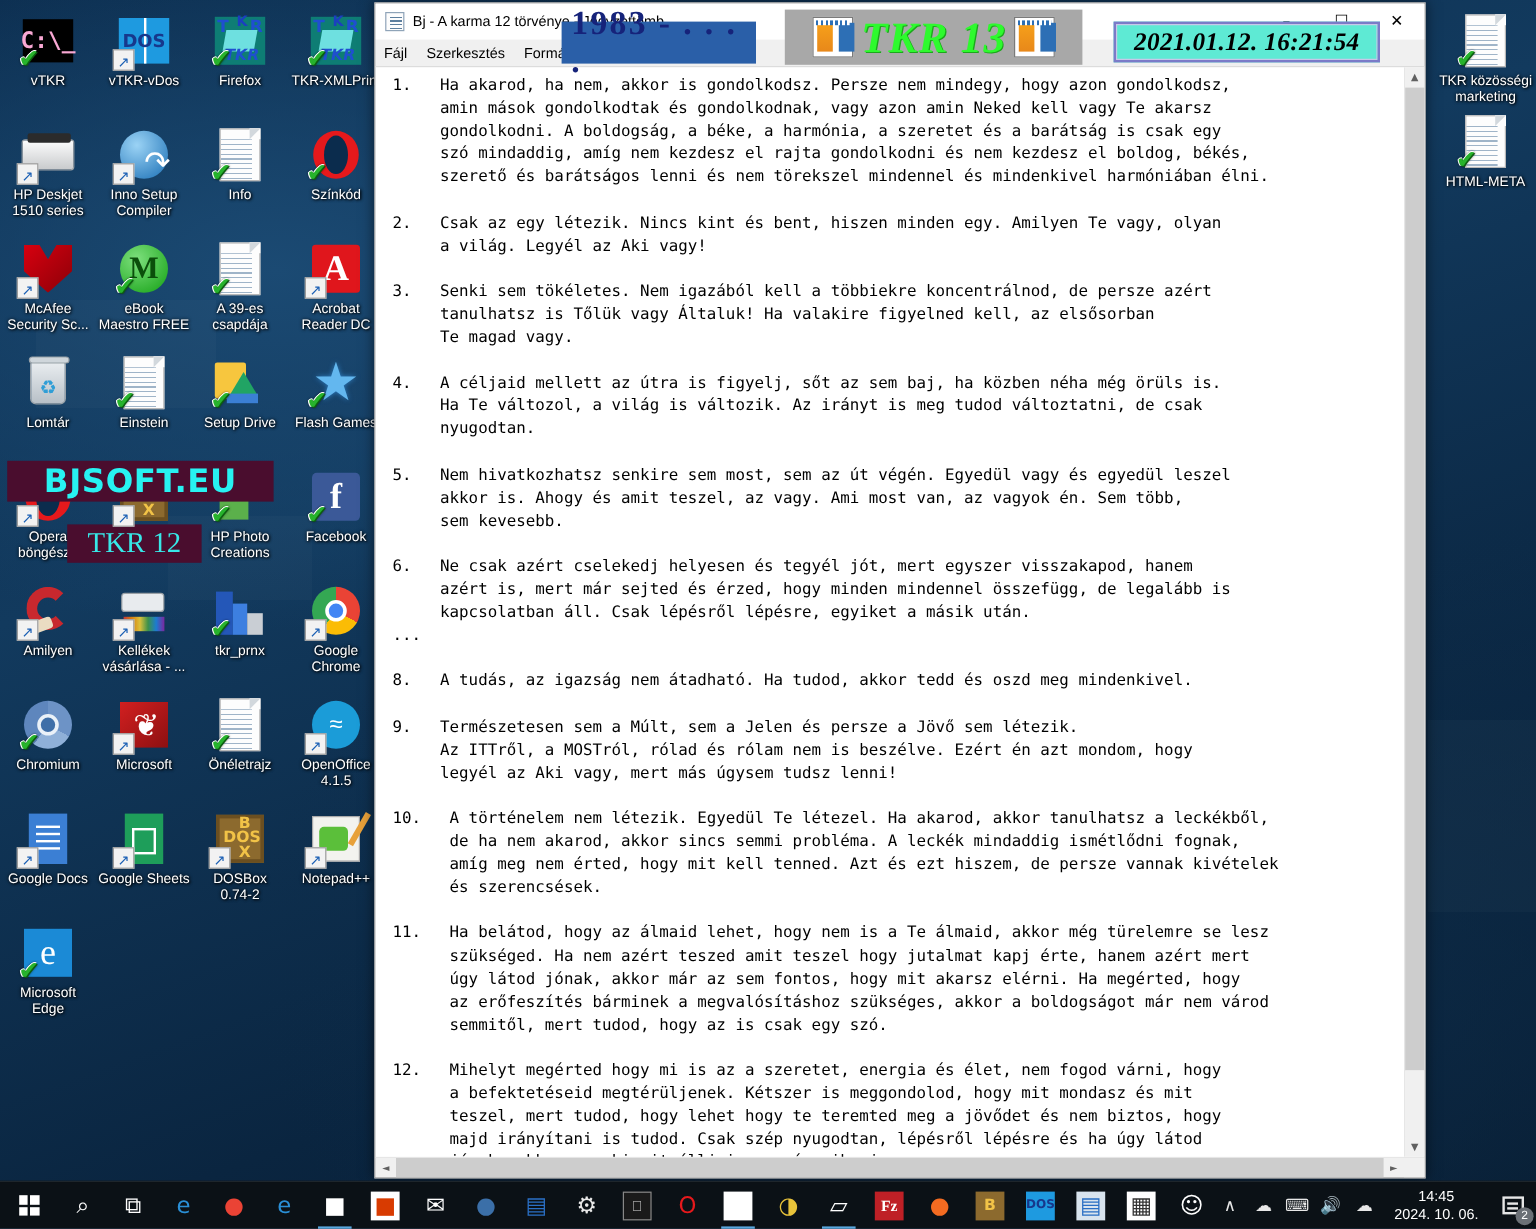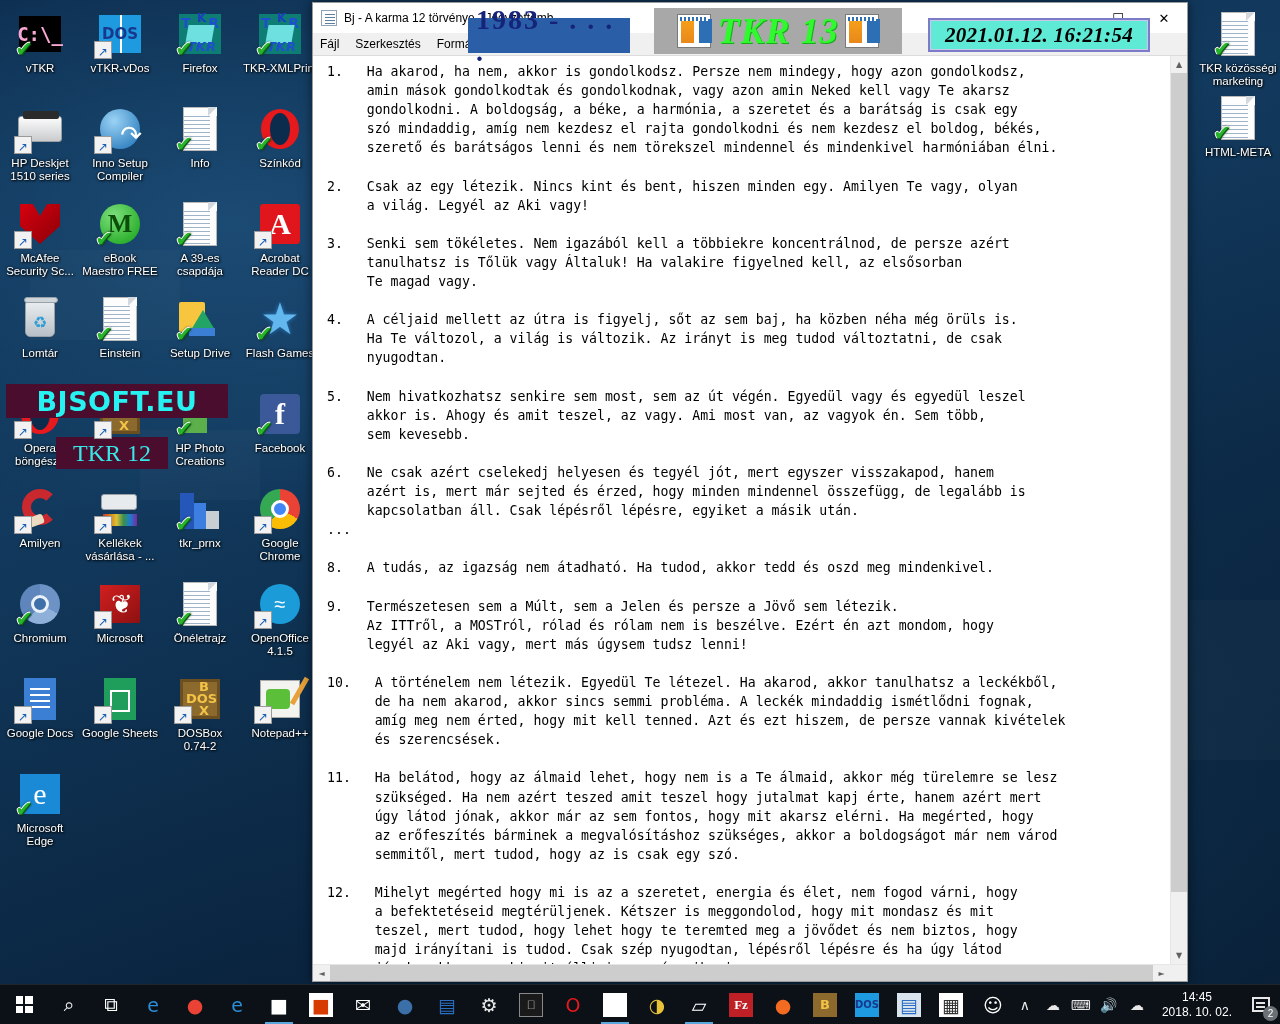--- a/index.html
+++ b/index.html
@@ -760,21 +760,21 @@
   <div id="tb-spacer"></div>
   <div id="tb-tray">
       <div class="tray-ico">∧</div>
       <div class="tray-ico">☁</div>
       <div class="tray-ico">⌨</div>
       <div class="tray-ico">🔊</div>
       <div class="tray-ico">☁</div>
     </div>
   <div id="tb-clock">
     <div>14:45</div>
-    <div>2018. 10. 02.</div>
+    <div>2024. 10. 06.</div>
   </div>
   <div id="tb-action">
     <div class="bubble">
         <i style="top:3px"></i>
         <i style="top:7px"></i>
       </div>
     <div class="badge">2</div>
   </div>
 </div>
 

